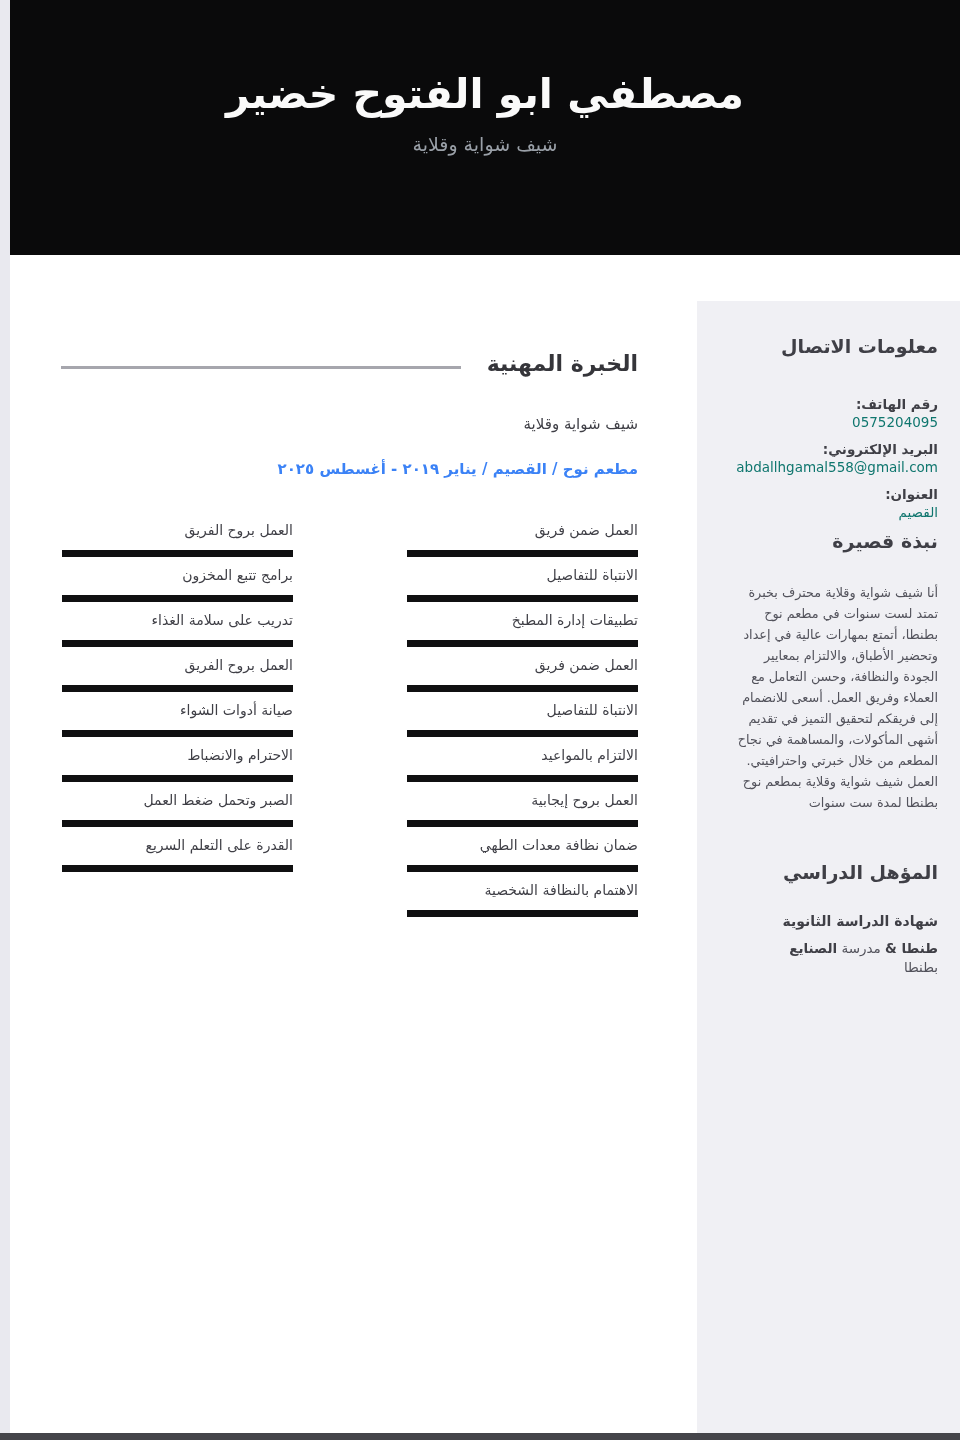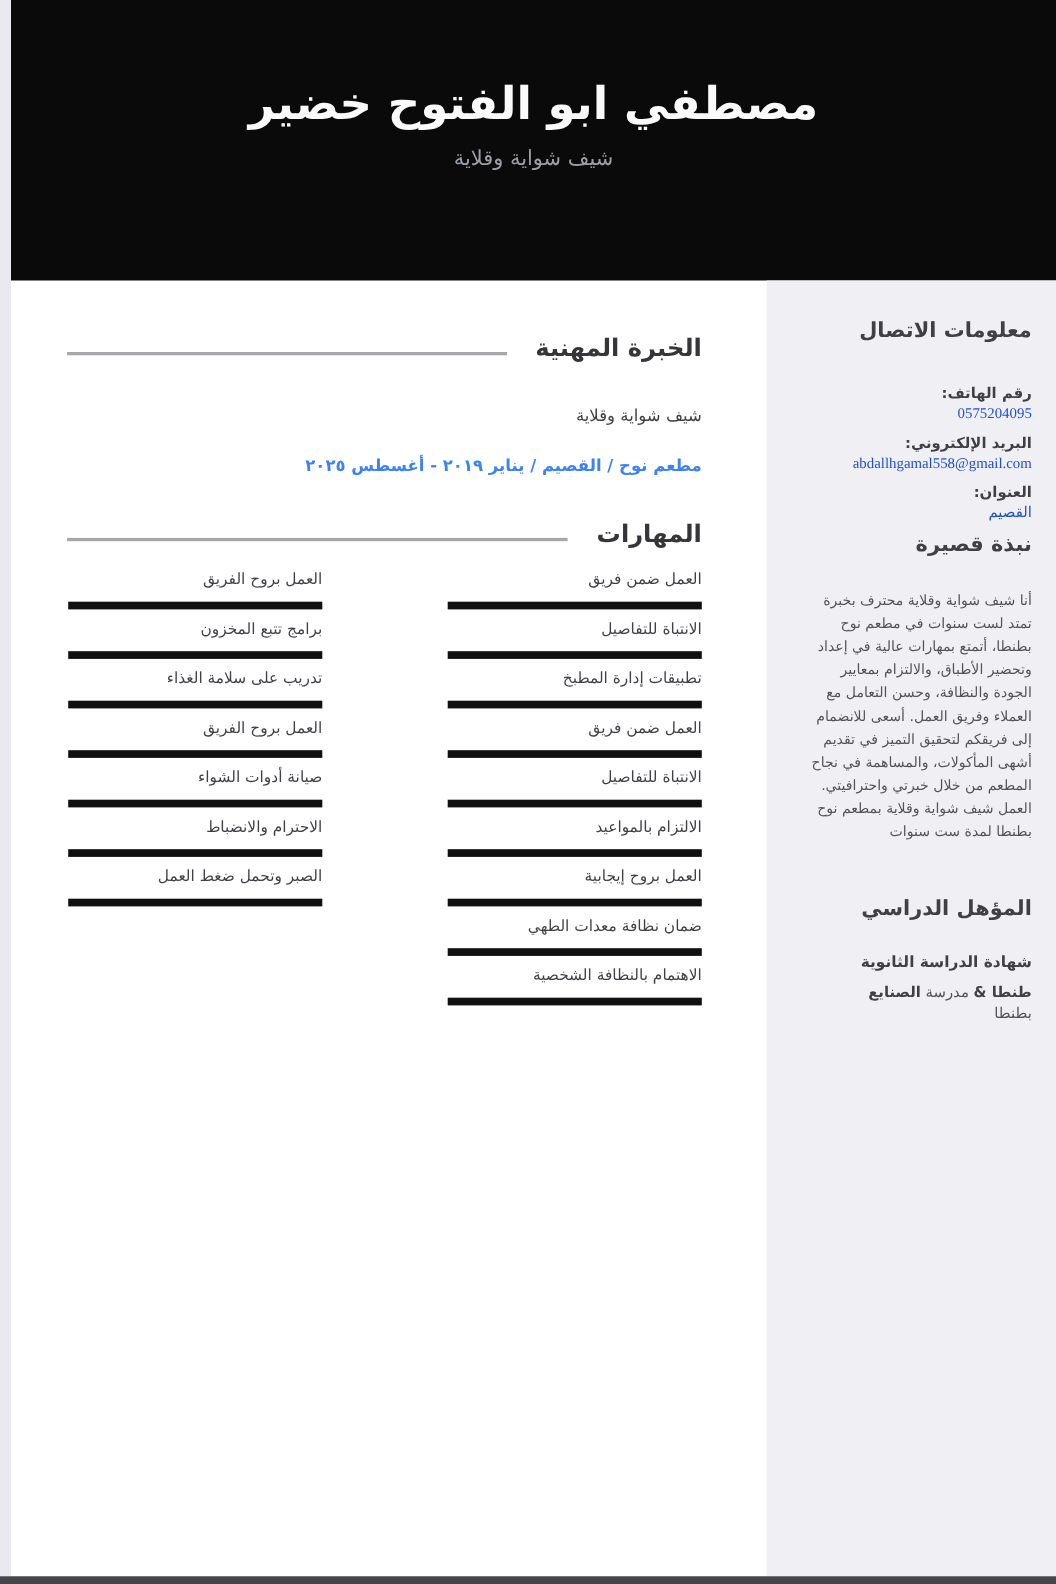--- a/index.html
+++ b/index.html
@@ -8,21 +8,21 @@
     width: 960px; height: 1440px;
     background: #e9e9ef;
     font-family: "DejaVu Sans", sans-serif;
     direction: rtl;
     position: relative;
     overflow: hidden;
   }
   .page {
     position: absolute; top: 0; left: 10px; right: 0; bottom: 7px;
     background: #ffffff;
-    display: flex; flex-direction: column;
+    display: flex; flex-direction: column; gap: 46px;
   }
   
   .header {
     flex: 0 0 255px;
     background: #0a0a0b;
     text-align: center;
     padding-top: 68px;
   }
   .person-name {
     margin: 0;
@@ -49,23 +49,22 @@
     margin: 0 0 38px 0;
     font-size: 19px;
     font-weight: 700;
     color: #3f3f46;
   }
   .contact-item { margin-bottom: 9px; }
   .contact-label {
     font-size: 13.5px; font-weight: 700; color: #3f3f46; line-height: 18px;
   }
   .contact-value {
-    font-size: 13.5px; color: #1d4ed8; line-height: 18px;
+    font-size: 13.5px; color: #0f766e; line-height: 18px;
     word-break: break-all;
-    font-family: Liberation Serif, serif;
   }
   .summary-section { }
   .summary-section .side-heading { margin-bottom: 30px; }
   .summary-text p {
     margin: 0;
     font-size: 12.8px;
     line-height: 21px;
     color: #52525b;
   }
   .education-section { margin-top: 48px; }
@@ -171,24 +170,20 @@
         </div>
         <div class="exp-list">
             <div class="exp-entry">
             <div class="job-title">شيف شواية وقلاية</div>
             <div class="company-line">مطعم نوح / القصيم  / يناير ٢٠١٩ - أغسطس ٢٠٢٥</div>
           </div>
           </div>
       </section>
 
       <section class="skills-section">
-        <div class="sec-head">
-          <h2 class="sec-title">المهارات</h2>
-          <div class="sec-rule"></div>
-        </div>
         <div class="skills-cols">
           <div class="skill-col">
               <div class="skill-item">
               <div class="skill-label">العمل ضمن فريق</div>
               <div class="skill-bar"></div>
             </div>
               <div class="skill-item">
               <div class="skill-label">الانتباة للتفاصيل</div>
               <div class="skill-bar"></div>
             </div>
@@ -241,20 +236,24 @@
               <div class="skill-item">
               <div class="skill-label">صيانة أدوات الشواء</div>
               <div class="skill-bar"></div>
             </div>
               <div class="skill-item">
               <div class="skill-label">الاحترام والانضباط</div>
               <div class="skill-bar"></div>
             </div>
               <div class="skill-item">
               <div class="skill-label">الصبر وتحمل ضغط العمل</div>
+              <div class="skill-bar"></div>
+            </div>
+              <div class="skill-item">
+              <div class="skill-label">القدرة على التعلم السريع</div>
               <div class="skill-bar"></div>
             </div>
             </div>
         </div>
       </section>
 
     </main>
   </div>
 </div>
 

